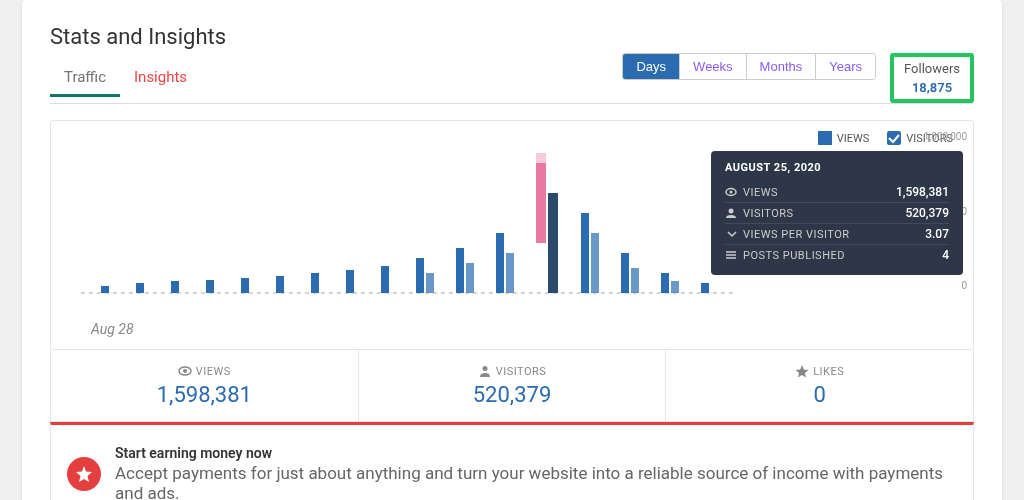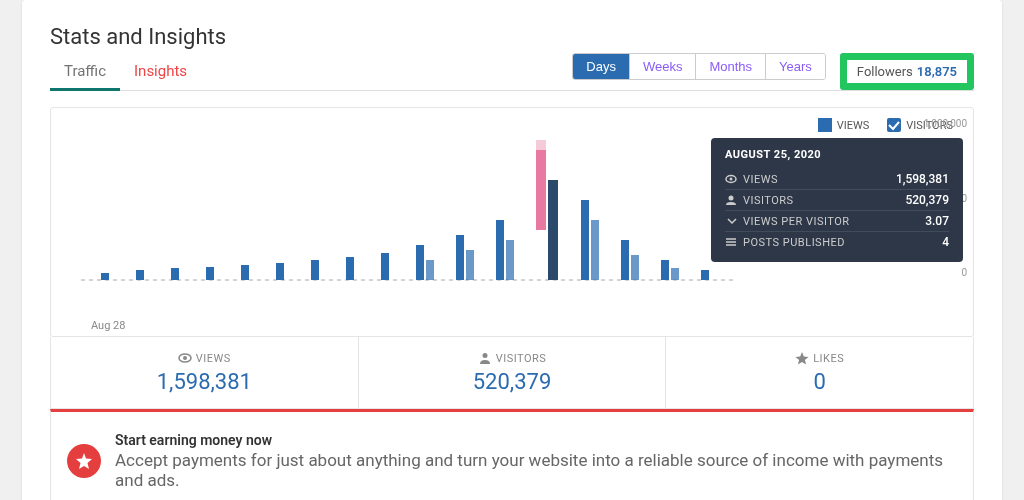--- a/index.html
+++ b/index.html
@@ -70,26 +70,27 @@
       border-right: 1px solid #ccc;
     }
     .period-btn:last-child { border-right: none; }
     .period-btn.active {
       background: #2b6cb0;
       color: #fff;
     }
     .followers-badge {
       display: flex;
       align-items: center;
-      border: 7px solid #22c55e;
+      border: 4px solid #22c55e;
       border-radius: 3px;
       padding: 4px 10px;
       font-size: 13px;
       color: #555;
       gap: 4px;
+      flex-direction: column;
     }
     .followers-count {
       color: #2b6cb0;
       font-weight: 600;
     }
     .chart-area {
       border: 1px solid #e5e5e5;
       border-radius: 3px;
       padding: 12px 0 0 0;
       margin-bottom: 0;
@@ -223,24 +224,25 @@
       display: flex;
       flex-direction: column;
       justify-content: space-between;
       height: 160px;
       font-size: 10px;
       color: #999;
       text-align: right;
     }
     .x-label {
       position: absolute;
-      bottom: 4px;
+      bottom: 12px;
       left: 40px;
-      font-size: 11px;
+      font-size: 14px;
       color: #888;
+      font-style: italic;
     }
   </style>
 </head>
 <body>
 
 <div class="card">
   <div class="page-title">Stats and Insights</div>
 
   <div class="tab-bar">
     <div class="tabs-left">

